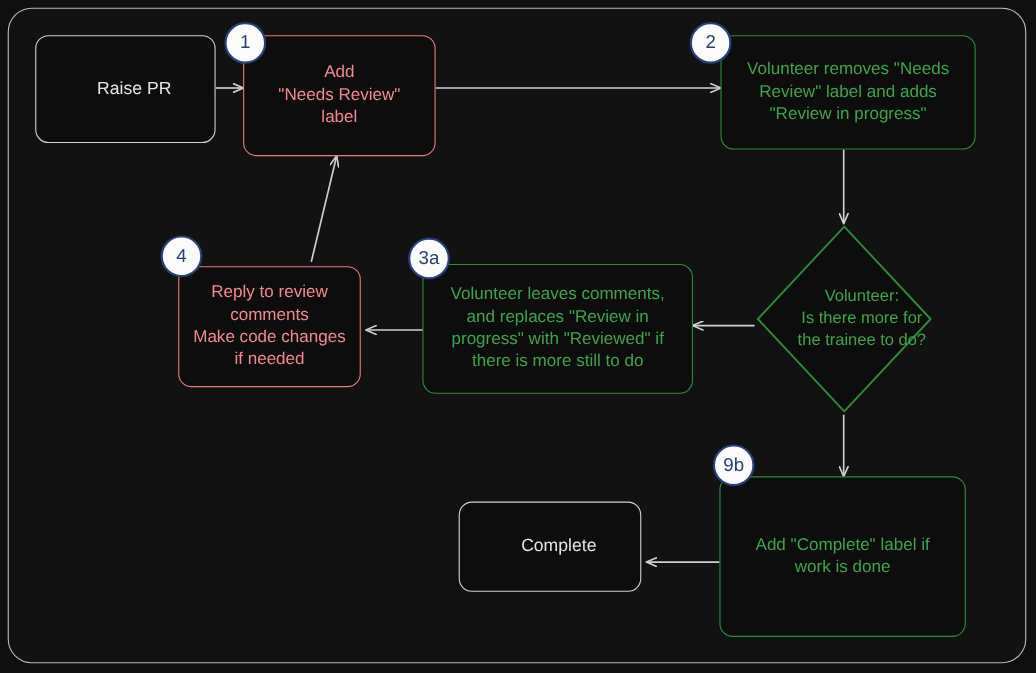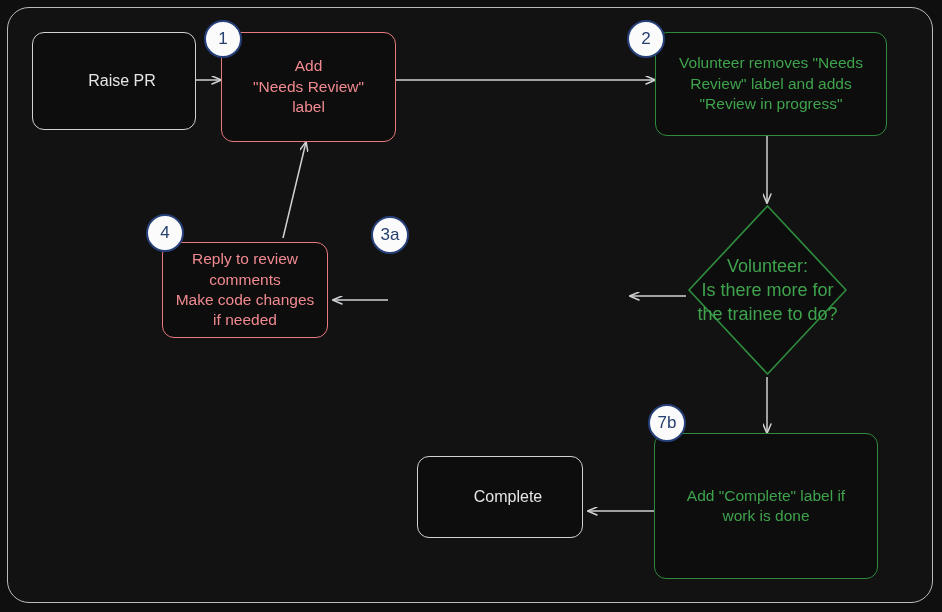--- a/index.html
+++ b/index.html
@@ -79,28 +79,28 @@
   .diamond-wrap {
     position: absolute;
   }
   .diamond-wrap .shape {
     position: absolute;
     left: 0; top: 0;
     width: 100%; height: 100%;
   }
   .diamond-wrap .dlabel {
     position: absolute;
-    left: 0; top: 0;
+    left: 16px; top: 0;
     width: 100%; height: 100%;
     display: flex;
     align-items: center;
     justify-content: center;
     text-align: center;
     color: #3fa34d;
-    font-size: 18px;
+    font-size: 15px;
     line-height: 1.35;
     white-space: pre-line;
   }
 
   
   .badge {
     position: absolute;
     width: 34px;
     height: 34px;
     border-radius: 50%;
@@ -173,27 +173,33 @@
 
   <div class="diamond-wrap" style="left:686px; top:203px; width:163px; height:174px;">
     <svg class="shape" viewBox="0 0 163 174" preserveAspectRatio="none">
       <path d="M81.5 3 L160 87 L81.5 171 L3 87 Z" fill="#0d0d0d" stroke="#2e8b3d" stroke-width="1.7" stroke-linejoin="round"></path>
     </svg>
     <div class="dlabel">Volunteer:
 Is there more for
 the trainee to do?</div>
   </div>
 
+  <div class="node green" style="left:384px; top:240px; width:246px; height:118px;">
+    <span class="label">Volunteer leaves comments,
+and replaces "Review in
+progress" with "Reviewed" if
+there is more still to do</span>
+  </div>
 
   <div class="node green" style="left:654px; top:433px; width:224px; height:146px;">
     <span class="label">Add "Complete" label if
 work is done</span>
   </div>
 
-  <div class="node red" style="left:162px; top:242px; width:166px; height:96px;">
+  <div class="node red" style="left:162px; top:242px; width:166px; height:110px;">
     <span class="label">Reply to review
 comments
 Make code changes
 if needed</span>
   </div>
 
   <div class="node neutral" style="left:417px; top:456px; width:166px; height:82px;">
     <span class="label">Complete</span>
   </div>
 
@@ -203,21 +209,21 @@
 
   <div class="badge" style="left:627px; top:20px;">
     <span>2</span>
   </div>
 
   <div class="badge" style="left:371px; top:216px;">
     <span>3a</span>
   </div>
 
   <div class="badge" style="left:648px; top:404px;">
-    <span>7b</span>
+    <span>9b</span>
   </div>
 
   <div class="badge" style="left:146px; top:214px;">
     <span>4</span>
   </div>
 
 
 </div>
 
 </body></html>

